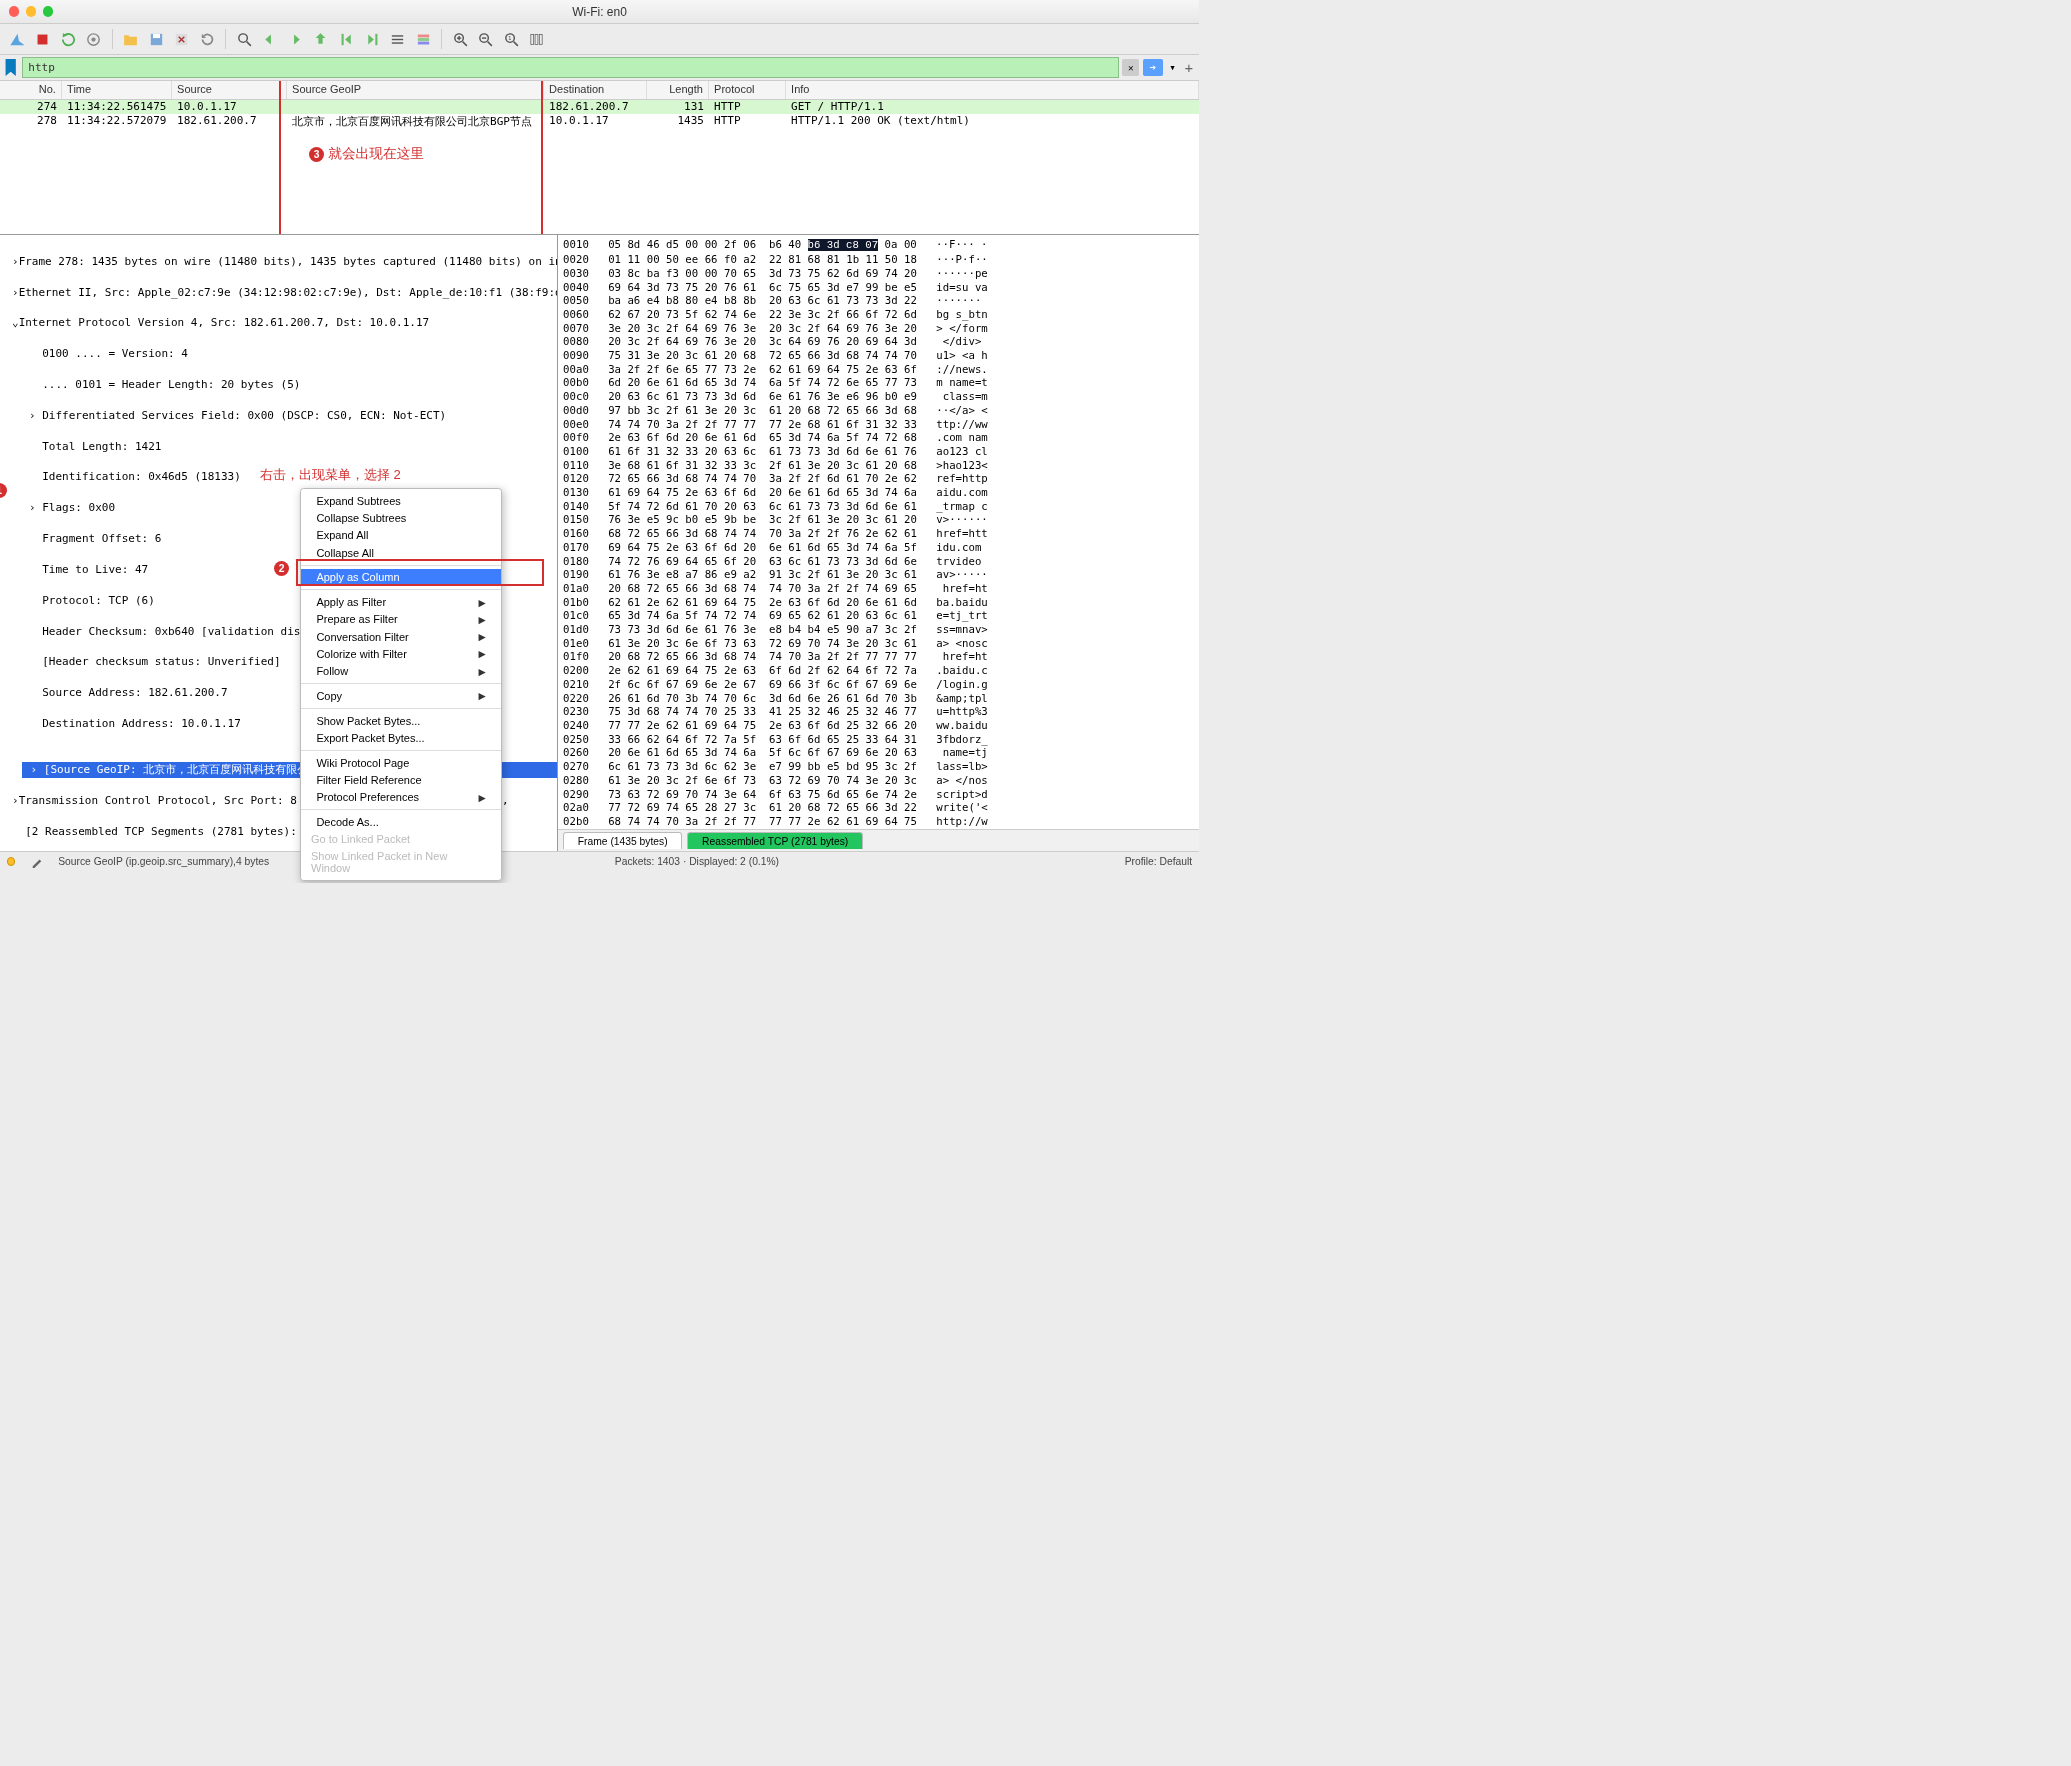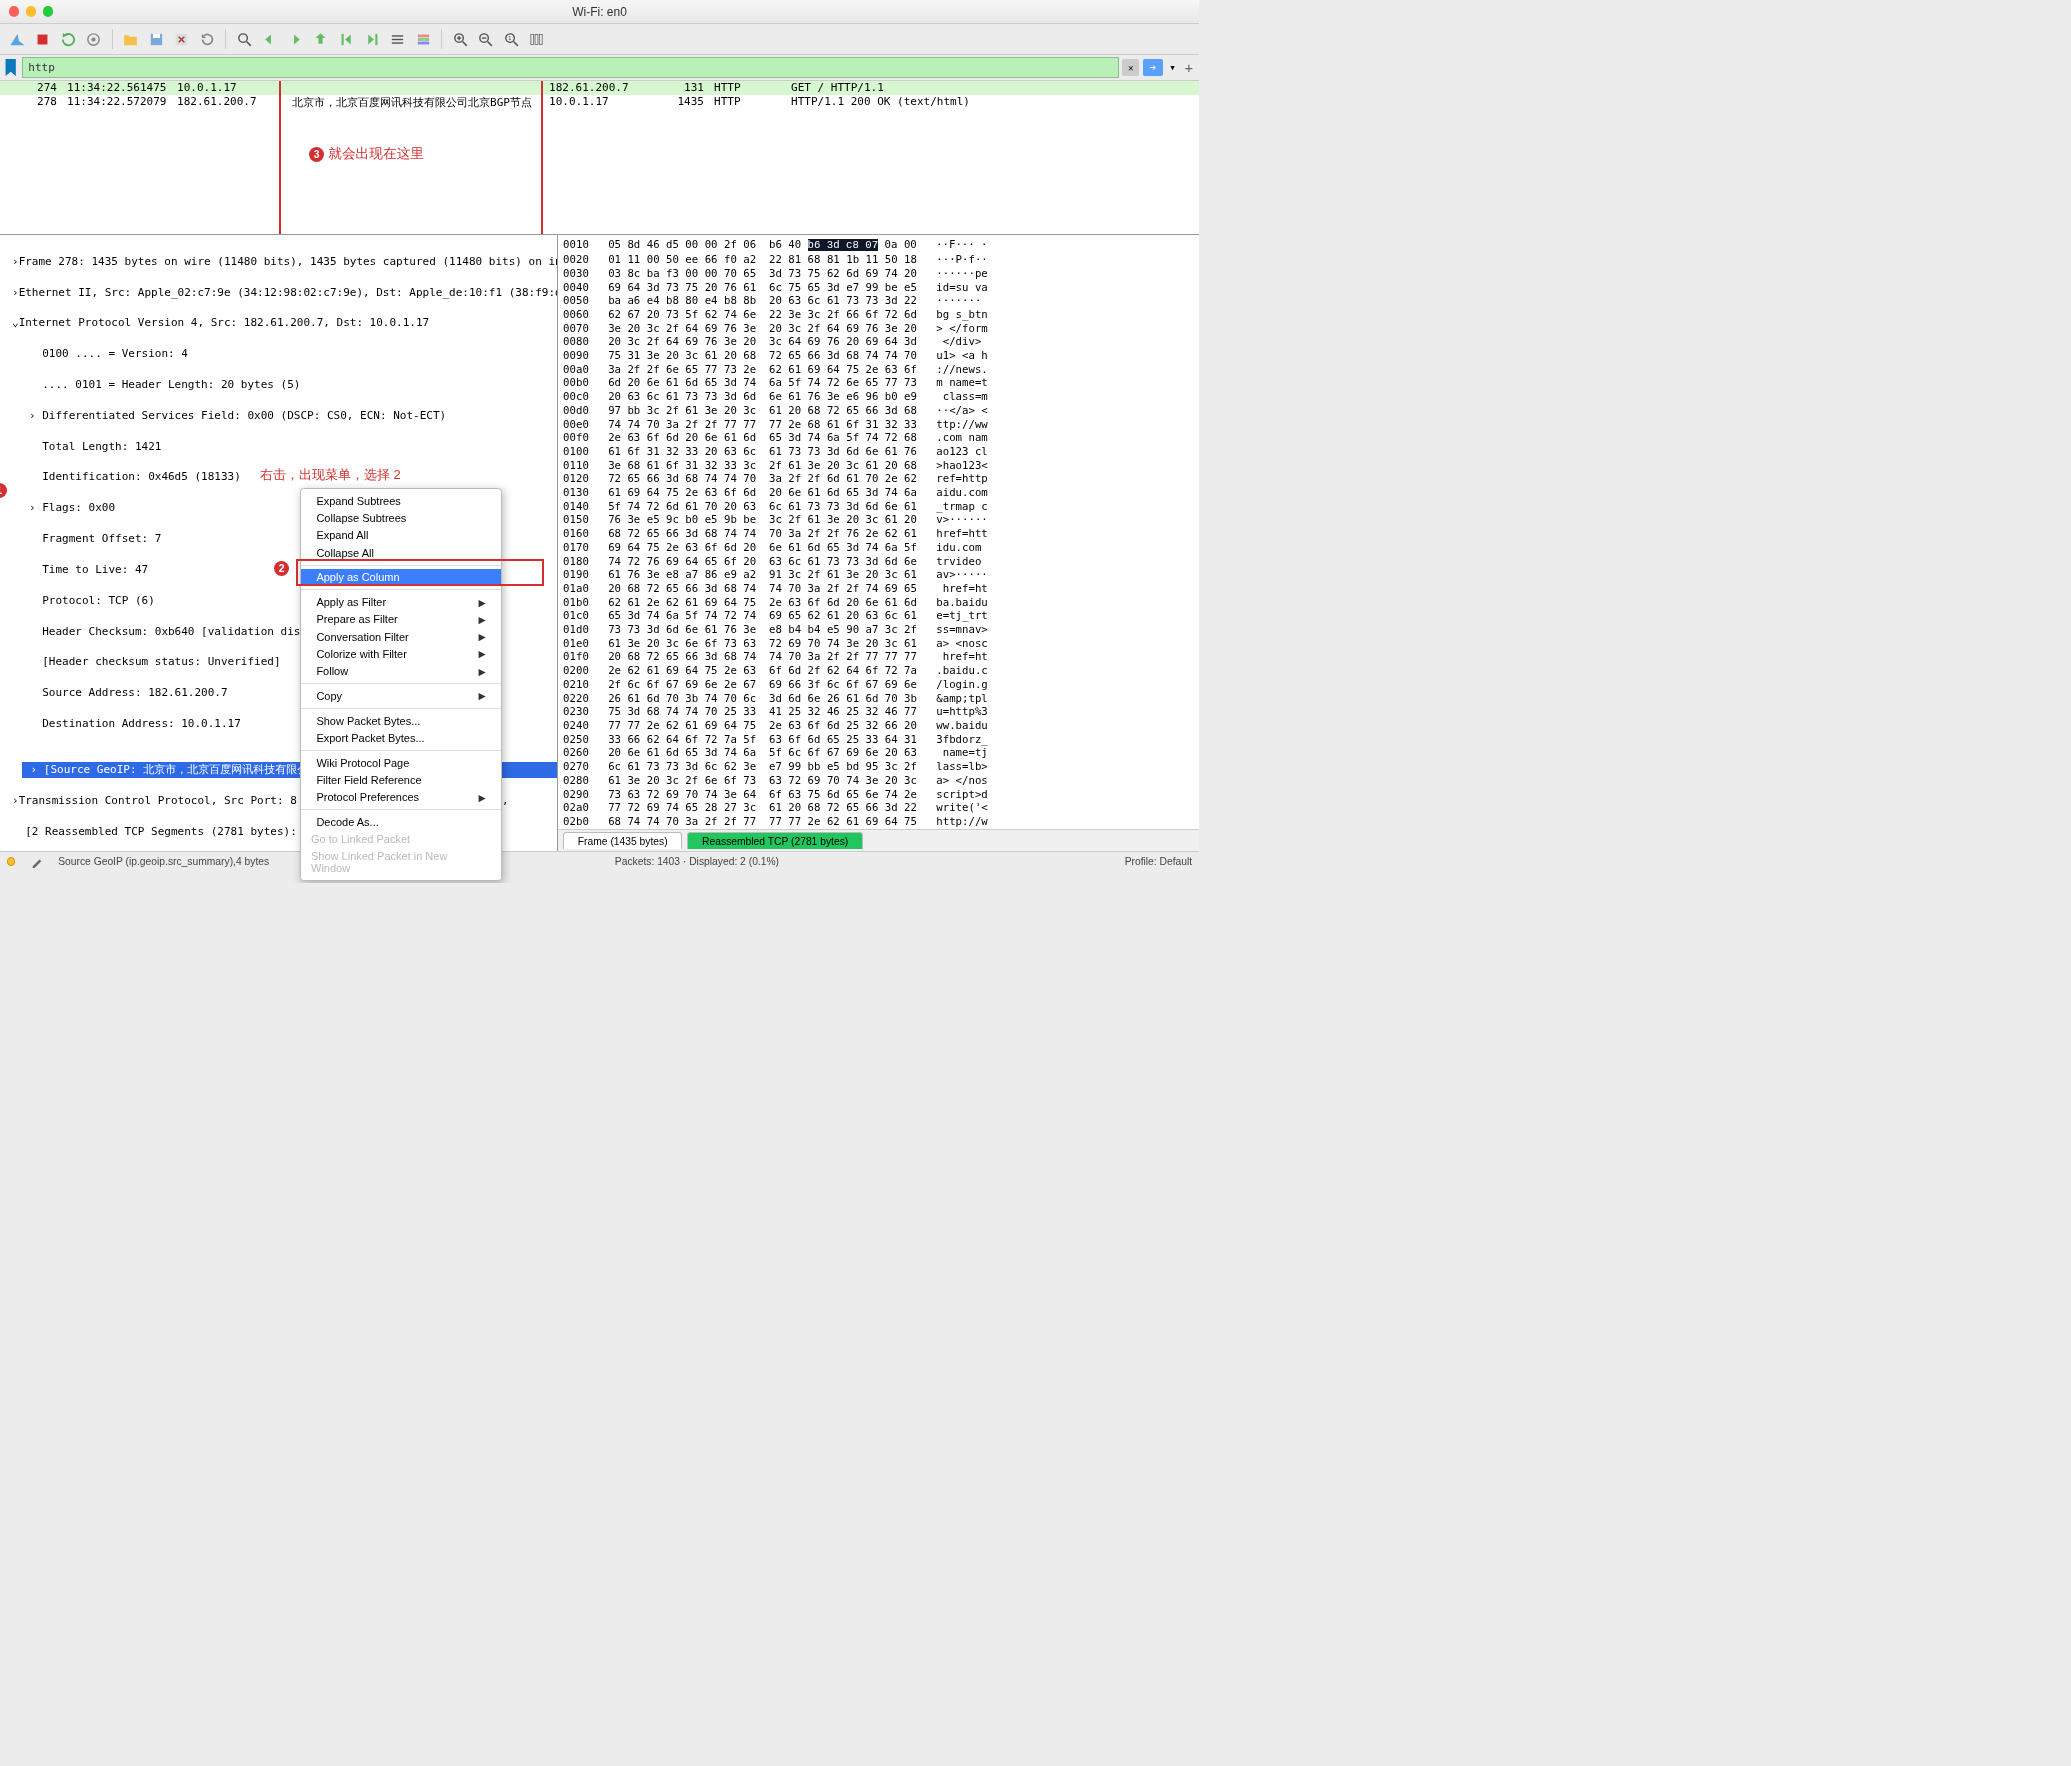--- a/index.html
+++ b/index.html
@@ -200,20 +200,30 @@
         <path fill="#0a7abf" d="M3 1h12v20l-6-5-6 5z"></path>
       </svg>
     <input class="filter-input" value="http" style="">
     <div class="filter-clear">✕</div>
     <div class="filter-arrow">➔</div>
     <div class="filter-dd">▾</div>
     <div class="filter-plus">+</div>
   </div>
 
   <div class="packet-list">
+    <div class="pl-header">
+      <div class="col-no">No.</div>
+      <div class="col-time">Time</div>
+      <div class="col-src">Source</div>
+      <div class="col-sgeo">Source GeoIP</div>
+      <div class="col-dst">Destination</div>
+      <div class="col-len">Length</div>
+      <div class="col-proto">Protocol</div>
+      <div class="col-info">Info</div>
+    </div>
     <div class="pl-rows">
       <div class="pl-row r0">
         <div class="col-no">274</div>
         <div class="col-time">11:34:22.561475</div>
         <div class="col-src">10.0.1.17</div>
         <div class="col-sgeo"></div>
         <div class="col-dst">182.61.200.7</div>
         <div class="col-len">131</div>
         <div class="col-proto">HTTP</div>
         <div class="col-info">GET / HTTP/1.1</div>
@@ -239,21 +249,21 @@
     <div class="details-pane">
 <div><span class="tw">›</span><span>Frame 278: 1435 bytes on wire (11480 bits), 1435 bytes captured (11480 bits) on in</span></div>
 <div><span class="tw">›</span><span>Ethernet II, Src: Apple_02:c7:9e (34:12:98:02:c7:9e), Dst: Apple_de:10:f1 (38:f9:d</span></div>
 <div><span class="tw">⌄</span><span>Internet Protocol Version 4, Src: 182.61.200.7, Dst: 10.0.1.17</span></div>
 <div class="dtl">   <span>0100 .... = Version: 4</span></div>
 <div class="dtl">   <span>.... 0101 = Header Length: 20 bytes (5)</span></div>
 <div class="dtl"> › <span>Differentiated Services Field: 0x00 (DSCP: CS0, ECN: Not-ECT)</span></div>
 <div class="dtl">   <span>Total Length: 1421</span></div>
 <div class="dtl">   <span>Identification: 0x46d5 (18133)</span></div>
 <div class="dtl"> › <span>Flags: 0x00</span></div>
-<div class="dtl">   <span>Fragment Offset: 7</span></div>
+<div class="dtl">   <span>Fragment Offset: 6</span></div>
 <div class="dtl">   <span>Time to Live: 47</span></div>
 <div class="dtl">   <span>Protocol: TCP (6)</span></div>
 <div class="dtl">   <span>Header Checksum: 0xb640 [validation disabled]</span></div>
 <div class="dtl">   <span>[Header checksum status: Unverified]</span></div>
 <div class="dtl">   <span>Source Address: 182.61.200.7</span></div>
 <div class="dtl">   <span>Destination Address: 10.0.1.17</span></div>
 <div class="annot" style="position:absolute;left:260px;top:232px;font-size:13px;"><span>右击，出现菜单，选择 2</span></div>
 <div class="dtl"><span class="sel-line"> › <span>[Source GeoIP: 北京市，北京百度网讯科技有限公司北京BGP节点]</span></span></div>
 <div><span class="tw">›</span><span>Transmission Control Protocol, Src Port: 8                         ck: 78,</span></div>
 <div>  <span>[2 Reassembled TCP Segments (2781 bytes): </span></div>

